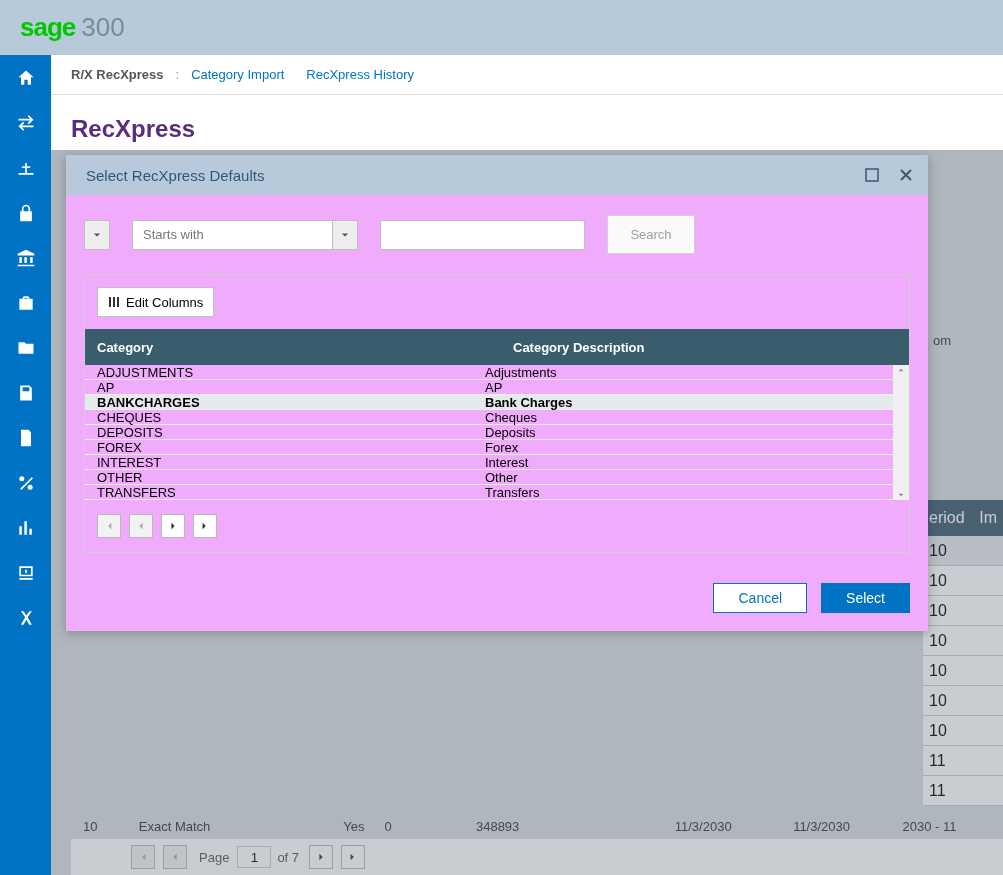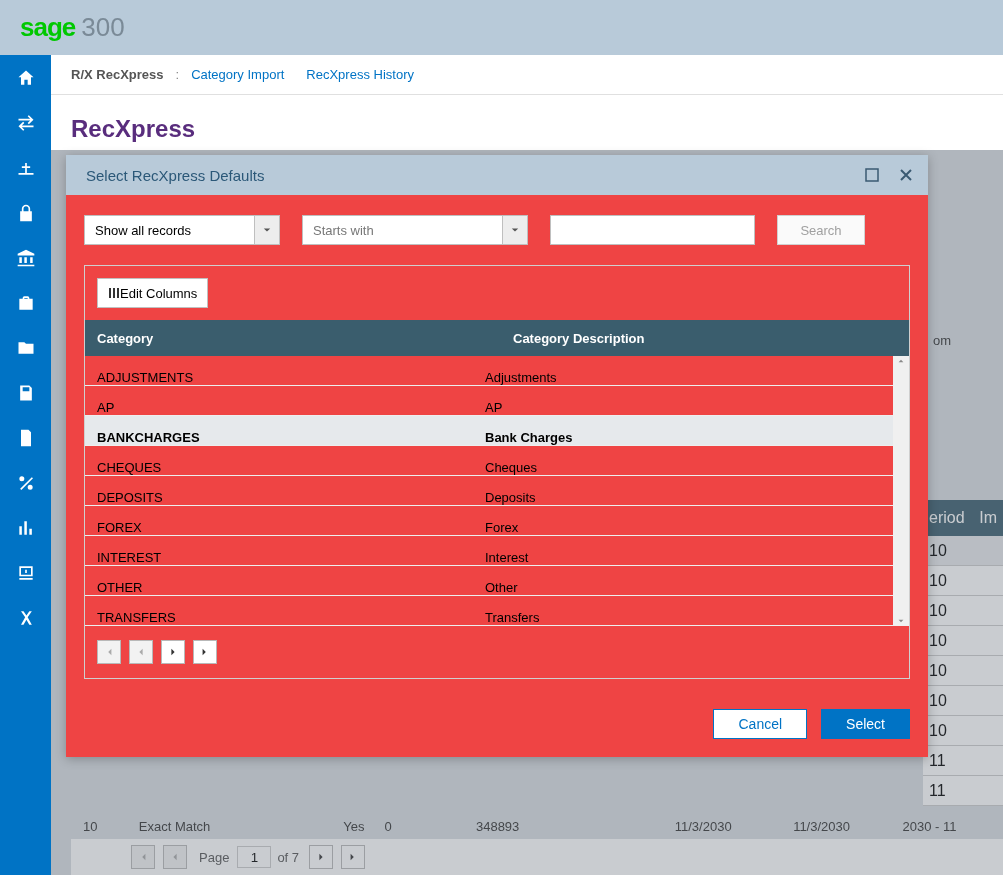--- a/index.html
+++ b/index.html
@@ -21,49 +21,49 @@
 .breadcrumb .bc-item { color: #555; font-weight: bold; }
 .breadcrumb .bc-sep { margin: 0 12px; color: #888; }
 .breadcrumb .bc-link { color: #0073c5; margin-right: 22px; cursor: pointer; }
 
 .page-title { color: #592d7d; font-size: 24px; font-weight: bold; padding: 20px 0 18px 20px; }
 
 .background-area { position: absolute; top: 95px; left: 0; right: 0; bottom: 0; background: #d9dee2; border-top: 0; }
 
 .overlay { position: absolute; top: 95px; left: 0; right: 0; bottom: 0; background: rgba(100,110,120,0.35); }
 
-.modal { position: absolute; top: 100px; left: 15px; width: 862px; background: #ef4444; box-shadow: 0 2px 10px rgba(0,0,0,0.25); }
+.modal { position: absolute; top: 100px; left: 15px; width: 862px; background: #f0abfc; box-shadow: 0 2px 10px rgba(0,0,0,0.25); }
 .modal-header { height: 40px; background: #b8cad9; display: flex; align-items: center; justify-content: space-between; padding: 0 14px 0 20px; }
 .modal-title { color: #2b5878; font-size: 15px; }
 .modal-header-controls { display: flex; gap: 18px; align-items: center; }
 .modal-header-controls .ctl { width: 16px; height: 16px; cursor: pointer; color: #3a5a72; display: flex; align-items: center; justify-content: center; }
 .modal-header-controls .ctl svg { width: 16px; height: 16px; stroke: #3a5a72; fill: none; }
 
 .modal-body { padding: 20px 18px 18px 18px; }
 
 .filter-row { display: flex; gap: 22px; align-items: center; margin-bottom: 20px; }
 .combo { display: flex; height: 30px; }
 .combo-input { border: 1px solid #bfbfbf; border-right: none; padding: 0 10px; font-size: 13px; background: #fff; }
 .combo-btn { width: 26px; border: 1px solid #bfbfbf; background: #ededed; display: flex; align-items: center; justify-content: center; cursor: pointer; }
 .combo-btn svg { width: 8px; height: 8px; fill: #555; }
 .combo.show-all .combo-input { width: 170px; }
 .combo.starts-with .combo-input { width: 200px; color: #777; }
 .search-input { width: 205px; height: 30px; border: 1px solid #bfbfbf; padding: 0 8px; }
-.search-btn { width: 88px; height: 30px; border: 1px solid #d0d0d0; background: #fafafa; color: #a0a0a0; font-size: 13px; cursor: default; }
+.search-btn { width: 88px; height: 39px; border: 1px solid #d0d0d0; background: #fafafa; color: #a0a0a0; font-size: 13px; cursor: default; }
 
 .table-card { border: 1px solid #cfcfcf; }
-.edit-cols-btn { margin: 12px 0 12px 12px; height: 30px; border: 1px solid #c0c0c0; background: #fff; font-size: 13px; padding: 0 10px; cursor: pointer; display: inline-flex; align-items: center; }
+.edit-cols-btn { margin: 12px 0 12px 12px; height: 30px; border: 1px solid #c0c0c0; background: #fff; font-size: 13px; padding: 0 10px; cursor: pointer; display: inline-flex; align-items: center; gap: 6px; }
 .edit-cols-btn svg { width: 12px; height: 12px; fill: #333; }
 
 .grid-header { background: #3a5d6d; color: #fff; display: flex; height: 36px; align-items: center; font-size: 13px; font-weight: bold; }
 .grid-header .col1 { width: 428px; padding-left: 12px; }
 .grid-header .col2 { flex: 1; padding-left: 0; }
 
 .grid-body { position: relative; }
-.grid-row { display: flex; height: 30px; align-items: flex-end; font-size: 13px; border-bottom: 1px solid #eee; cursor: pointer; }
+.grid-row { display: flex; height: 15px; align-items: flex-start; font-size: 13px; border-bottom: 1px solid #eee; cursor: pointer; }
 .grid-row .c1 { width: 400px; padding-left: 12px; }
 .grid-row .c2 { flex: 1; }
 .grid-row.selected { background: #e6e9ec; font-weight: bold; }
 .grid-scroll-track { position: absolute; right: 0; top: 0; width: 16px; height: 100%; background: #f0f0f0; }
 .grid-scroll-arrow { position: absolute; width: 16px; height: 10px; background: #f0f0f0; display:flex; align-items:center; justify-content:center;}
 .grid-scroll-arrow.top { top:0; }
 .grid-scroll-arrow.bot { bottom:0; }
 .grid-scroll-arrow svg { width:6px;height:6px;fill:#888;}
 
 .pager { display: flex; gap: 8px; padding: 14px 0 14px 12px; }
@@ -290,21 +290,20 @@
           <div class="ctl">
               <svg viewBox="0 0 16 16">
                 <path d="M3 3l10 10M13 3L3 13" stroke-width="2"></path>
               </svg>
             </div>
         </div>
       </div>
       <div class="modal-body">
         <div class="filter-row">
           <div class="combo show-all">
-            <div class="combo-input" style="display:flex;align-items:center;">Show all records</div>
             <div class="combo-btn">
                 <svg viewBox="0 0 10 10">
                   <path d="M1 3l4 4 4-4z"></path>
                 </svg>
               </div>
           </div>
           <div class="combo starts-with">
             <div class="combo-input" style="display:flex;align-items:center;">Starts with</div>
             <div class="combo-btn">
                 <svg viewBox="0 0 10 10">

